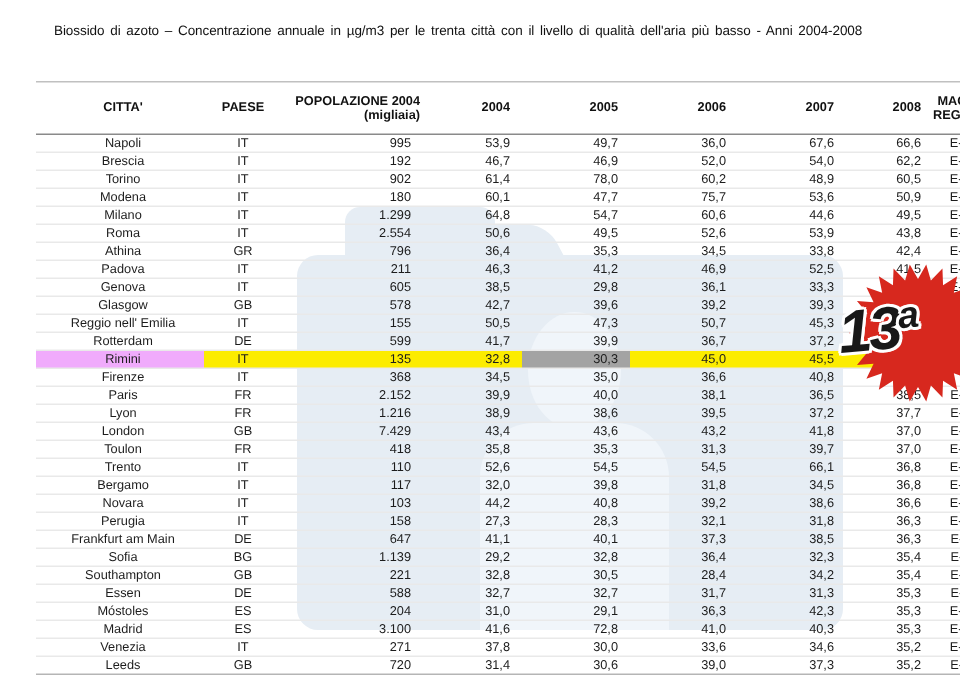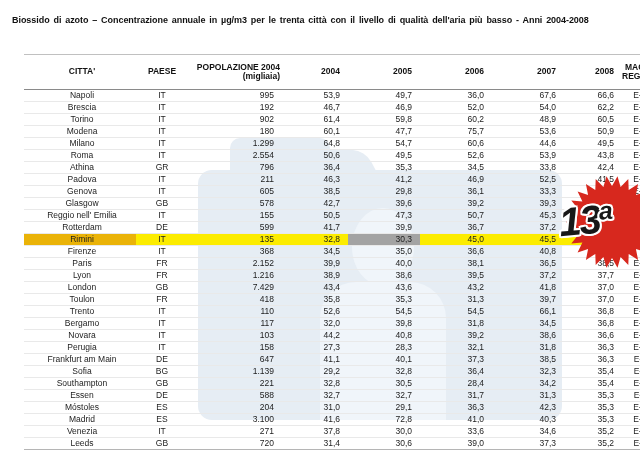--- a/index.html
+++ b/index.html
@@ -1,22 +1,22 @@
 <!DOCTYPE html>
 <html><head>
 <meta charset="utf-8">
 <style>
   html,body { margin:0; padding:0; background:#ffffff; }
   .page {
     position:relative; width:640px; height:453px; overflow:hidden;
     background:#ffffff; font-family:"Liberation Sans", sans-serif;
   }
   .title {
-    position:absolute; left:12px; top:15px; width:600px;
-    font-size:9px; font-weight:bold; color:#111;
+    position:absolute; left:36px; top:15px; width:600px;
+    font-size:9px; font-weight:normal; color:#111;
     white-space:nowrap; letter-spacing:-0.05px; word-spacing:1.4px;
   }
   
   .wm { position:absolute; z-index:0; }
   .wm-tab  { left:230px; top:138px; width:100px; height:44px; background:#e6edf4; border-radius:10px 10px 0 0; }
   .wm-tab2 { left:322px; top:150px; width:52px; height:34px; background:#e6edf4; transform:skewX(28deg); border-radius:0 12px 0 0; }
   .wm-body { left:198px; top:170px; width:364px; height:250px; background:#e6edf4; border-radius:14px; }
   .wm-head { left:352px; top:208px; width:62px; height:78px; background:#f0f5fa; border-radius:50%; }
   .wm-shoulders { left:320px; top:282px; width:126px; height:138px; background:#f0f5fa; border-radius:36px 36px 0 0; }
 
@@ -113,21 +113,21 @@
       <td class="c-year c-y6">52,0</td>
       <td class="c-year c-y7">54,0</td>
       <td class="c-year c-y8">62,2</td>
       <td class="c-macro">E-M</td>
     </tr>
         <tr>
       <td class="c-city">Torino</td>
       <td class="c-country">IT</td>
       <td class="c-pop">902</td>
       <td class="c-year">61,4</td>
-      <td class="c-year c-y5">59,8</td>
+      <td class="c-year c-y5">78,0</td>
       <td class="c-year c-y6">60,2</td>
       <td class="c-year c-y7">48,9</td>
       <td class="c-year c-y8">60,5</td>
       <td class="c-macro">E-M</td>
     </tr>
         <tr>
       <td class="c-city">Modena</td>
       <td class="c-country">IT</td>
       <td class="c-pop">180</td>
       <td class="c-year">60,1</td>
@@ -219,21 +219,21 @@
       <td class="c-country">DE</td>
       <td class="c-pop">599</td>
       <td class="c-year">41,7</td>
       <td class="c-year c-y5">39,9</td>
       <td class="c-year c-y6">36,7</td>
       <td class="c-year c-y7">37,2</td>
       <td class="c-year c-y8">39,6</td>
       <td class="c-macro"></td>
     </tr>
         <tr>
-      <td class="c-city" style="background: #eab308;">Rimini</td>
+      <td class="c-city" style="background: #f0abfc;">Rimini</td>
       <td class="c-country" style="background: rgb(252, 236, 0);">IT</td>
       <td class="c-pop" style="background: rgb(252, 236, 0);">135</td>
       <td class="c-year" style="background: rgb(252, 236, 0);">32,8</td>
       <td class="c-year c-y5" style="background: #a3a3a3;">30,3</td>
       <td class="c-year c-y6" style="background: rgb(252, 236, 0);">45,0</td>
       <td class="c-year c-y7" style="background: rgb(252, 236, 0);">45,5</td>
       <td class="c-year c-y8" style="background: rgb(252, 236, 0);">39,0</td>
       <td class="c-macro" style="background: rgb(252, 236, 0);"></td>
     </tr>
         <tr>

